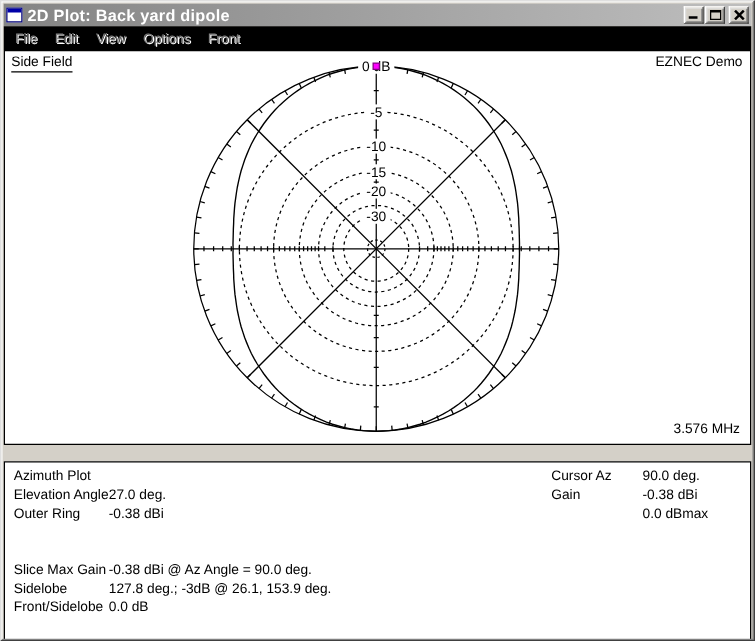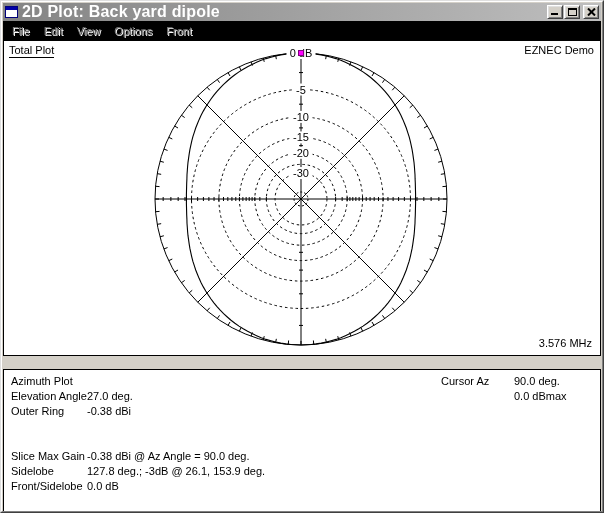--- a/index.html
+++ b/index.html
@@ -18,21 +18,21 @@
     border-top:1px solid #FFFFFF; border-left:1px solid #FFFFFF;
     border-right:1px solid #808080; border-bottom:1px solid #808080; }
 
   
   .titlebar { position:absolute; left:3px; top:3px; width:598px; height:18px;
     background:linear-gradient(to right,#848484,#BEBEBE);
     display:flex; align-items:center; }
   .win-icon { width:13px; height:12px; margin-left:2px; background:#fff;
     border:1px solid #00007a; position:relative; flex:0 0 auto; }
   .win-icon::before { content:""; position:absolute; left:0; right:0; top:0; height:3px; background:#0000a8; }
-  .title-text { margin-left:4px; color:#fff; font-weight:bold; font-size:16px;
+  .title-text { margin-left:4px; color:#fff; font-weight:bold; font-size:13px;
     white-space:nowrap; letter-spacing:0.2px; }
   .caption-buttons { margin-left:auto; margin-right:2px; display:flex; align-items:center; }
   .cap-btn { width:16px; height:14px; background:#D4D0C8; position:relative; margin-left:1px;
     border-top:1px solid #fff; border-left:1px solid #fff;
     border-right:1px solid #404040; border-bottom:1px solid #404040;
     box-shadow: inset 1px 1px 0 #dfdfdf, inset -1px -1px 0 #808080; }
   .cap-btn.close { margin-left:3px; }
   .glyph-min { position:absolute; left:3px; bottom:3px; width:7px; height:2px; background:#000; }
   .glyph-max { position:absolute; left:3px; top:2px; width:9px; height:8px;
     border:1px solid #000; border-top:2px solid #000; }
@@ -238,33 +238,34 @@
         <rect x="285.5" y="69.89816652220904" width="23" height="12" fill="#fff"></rect>
         <text x="297" y="79.89816652220904" text-anchor="middle">-10</text>
         <rect x="285.5" y="90.43231049942699" width="23" height="12" fill="#fff"></rect>
         <text x="297" y="100.43231049942699" text-anchor="middle">-15</text>
         <rect x="285.5" y="105.83074616154167" width="23" height="12" fill="#fff"></rect>
         <text x="297" y="115.83074616154167" text-anchor="middle">-20</text>
         <rect x="285.5" y="126.03712061343174" width="23" height="12" fill="#fff"></rect>
         <text x="297" y="136.03712061343174" text-anchor="middle">-30</text>
         <rect x="294.5" y="9.5" width="5" height="5" fill="#FF00FF" stroke="#800080" stroke-width="1"></rect>
       </svg></div>
-  <span class="total-field">Total Plot</span>
+  <span class="total-field">Side Field</span>
   <span class="eznec-demo">EZNEC Demo</span>
   <span class="freq-label">3.576 MHz</span>
 </div>
 
 <div class="info-panel">
   <div class="info-block b1">
     <div class="info-row"><span class="ilabel">Azimuth Plot</span><span></span></div>
     <div class="info-row"><span class="ilabel">Elevation Angle</span><span>27.0 deg.</span></div>
     <div class="info-row"><span class="ilabel">Outer Ring</span><span>-0.38 dBi</span></div>
   </div>
   <div class="info-block br">
     <div class="info-row"><span class="ilabel">Cursor Az</span><span>90.0 deg.</span></div>
+    <div class="info-row"><span class="ilabel">Gain</span><span>-0.38 dBi</span></div>
     <div class="info-row"><span class="ilabel"></span><span>0.0 dBmax</span></div>
   </div>
   <div class="info-block b2">
     <div class="info-row"><span class="ilabel">Slice Max Gain</span><span>-0.38 dBi @ Az Angle = 90.0 deg.</span></div>
     <div class="info-row"><span class="ilabel">Sidelobe</span><span>127.8 deg.; -3dB @ 26.1, 153.9 deg.</span></div>
     <div class="info-row"><span class="ilabel">Front/Sidelobe</span><span>0.0 dB</span></div>
   </div>
 </div>
 
 <div class="frame-inner"></div>

